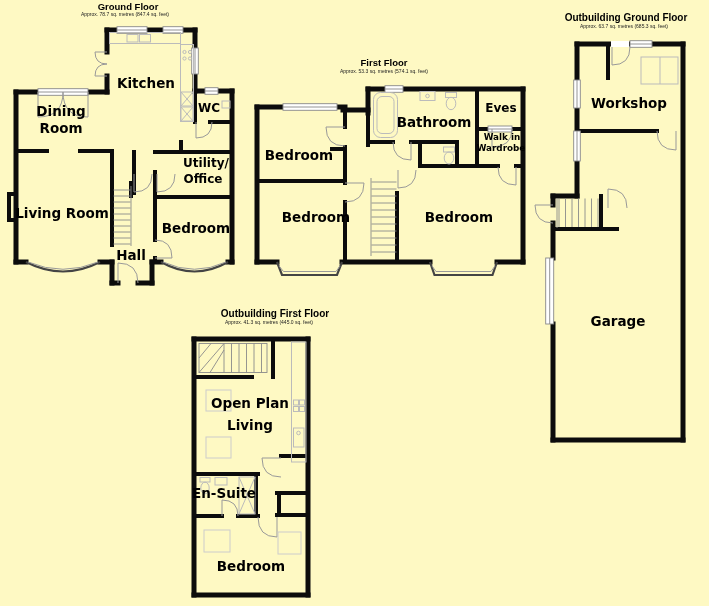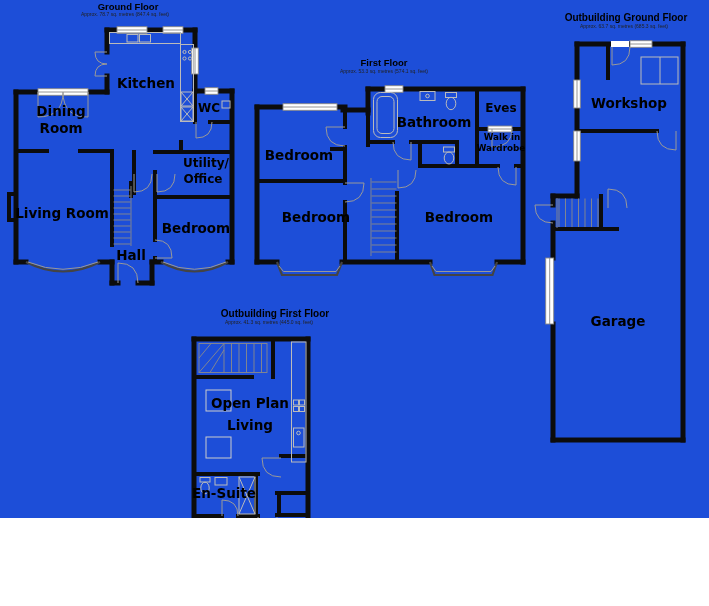--- a/index.html
+++ b/index.html
@@ -1,16 +1,16 @@
 <!DOCTYPE html>
 <html><head>
 <meta charset="utf-8">
 <style>
   html,body{margin:0;padding:0;background:#fff;}
-  #stage{position:relative;width:709px;height:518px;background:#1d4ed8;overflow:hidden;}
+  #stage{position:relative;width:709px;height:606px;background:#fef9c3;overflow:hidden;}
   svg{display:block;}
   .wall{stroke:#0c0c0c;stroke-width:5;fill:none;stroke-linecap:square}
   .wall4{stroke:#0c0c0c;stroke-width:4;fill:none;stroke-linecap:square}
   .thin{stroke:#999;stroke-width:1;fill:none}
   .thin2{stroke:#444;stroke-width:2.2;fill:none}
   .win{fill:#fff;stroke:#888;stroke-width:0.9}
   .winline{stroke:#888;stroke-width:0.9;fill:none}
   .fx2{stroke:#bbb;stroke-width:1;fill:none}
   .fx3{stroke:#ccc;stroke-width:1;fill:none}
   .stair{stroke:#8a8a8a;stroke-width:0.9;fill:none}

